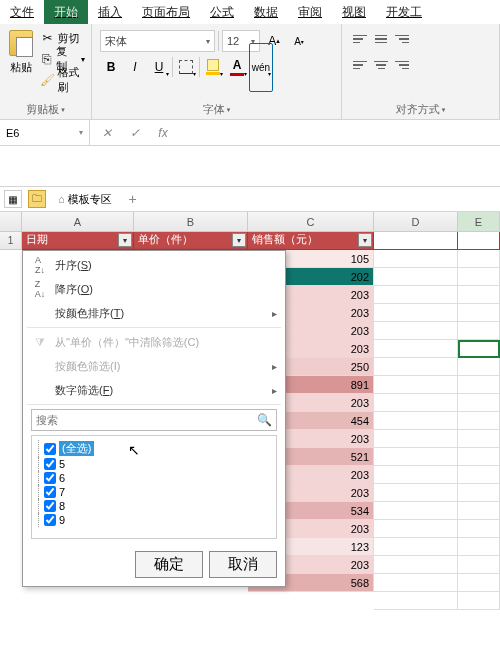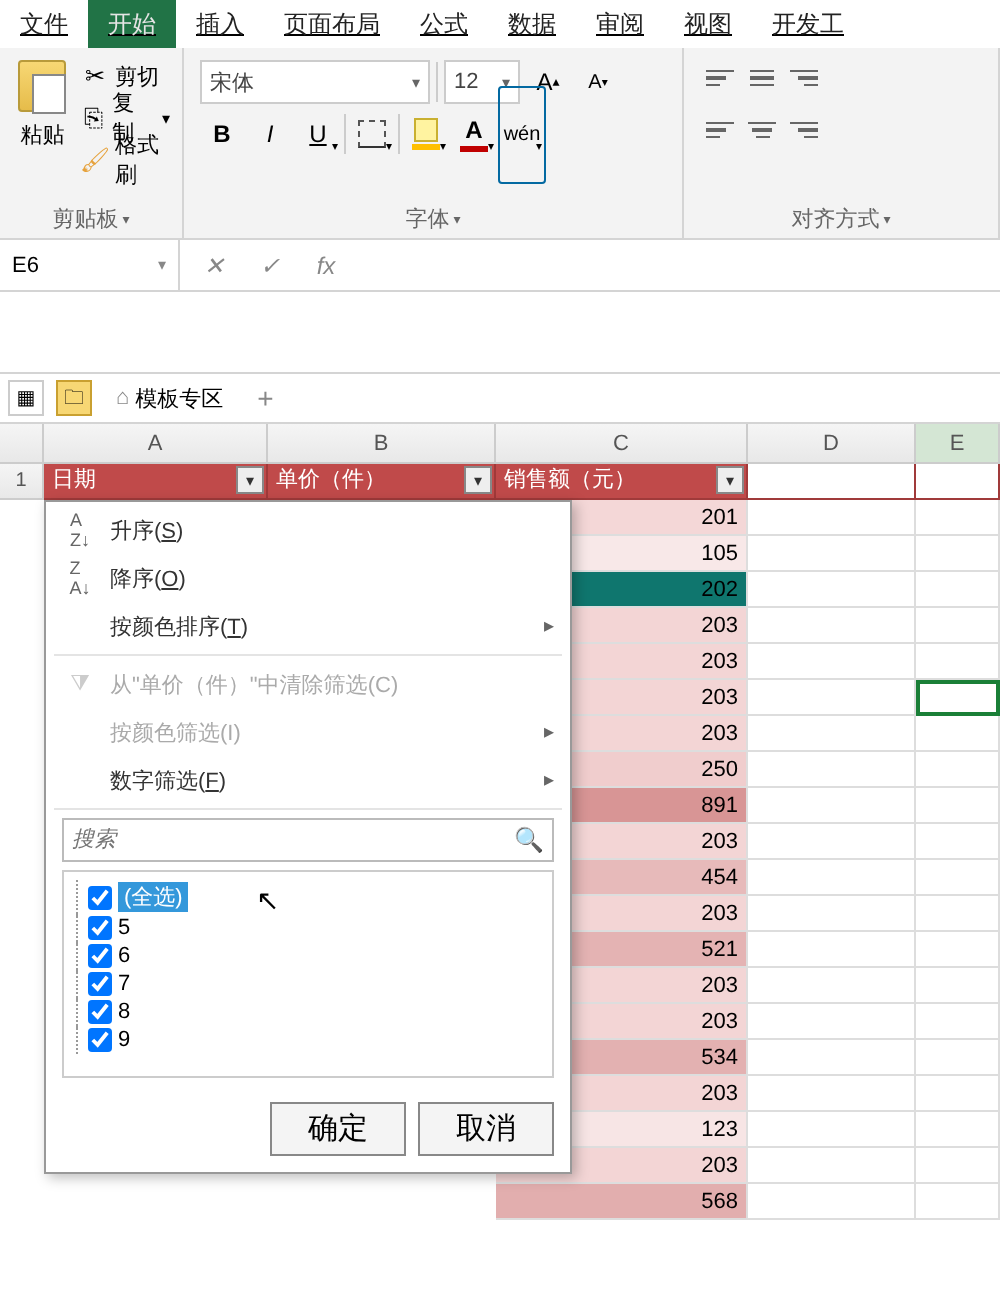--- a/index.html
+++ b/index.html
@@ -86,21 +86,21 @@
 
 .filter-menu { position: absolute; left: 0; top: 18px; width: 264px; background: #fff; border: 1px solid #999; box-shadow: 2px 2px 6px rgba(0,0,0,.25); z-index: 10; padding: 2px 0 8px; }
 .fm-item { display: flex; align-items: center; gap: 6px; padding: 4px 8px; font-size: 11px; color: #333; height: 24px; }
 .fm-item.dis { color: #aaa; }
 .fm-icon { width: 18px; display: flex; align-items: center; justify-content: center; font-size: 11px; color: #666; }
 .fm-arrow { margin-left: auto; font-size: 10px; color: #666; }
 .fm-sep { height: 1px; background: #e4e4e4; margin: 2px 4px; }
 .fm-underline { text-decoration: underline; }
 
 .search-box { margin: 4px 8px; border: 1px solid #bbb; height: 22px; display: flex; align-items: center; padding: 0 4px; }
-.search-box input { border: none; outline: none; flex: 1; font-size: 11px; color: #888; background: transparent; font-style: italic; }
+.search-box input { border: none; outline: none; flex: 1; font-size: 11px; color: #888; background: transparent; }
 .search-icon { color: #4a7ab5; font-size: 12px; }
 
 .tree { margin: 2px 8px 8px; border: 1px solid #ccc; padding: 4px; height: 104px; }
 .tree-item { display: flex; align-items: center; gap: 3px; font-size: 11px; padding: 1px 0 1px 8px; position: relative; }
 .tree-item::before { content: ""; position: absolute; left: 2px; top: 0; bottom: 0; border-left: 1px dotted #999; }
 .tree-item input { width: 12px; height: 12px; }
 .sel-all { background: #3498db; color: #fff; padding: 0 3px; }
 .cursor { position: absolute; left: 92px; top: 2px; font-size: 14px; }
 
 .btns { display: flex; justify-content: flex-end; gap: 6px; padding: 4px 8px 0; }
@@ -341,21 +341,20 @@
             </div>
         </div>
         <div class="btns">
           <button class="btn">确定</button>
           <button class="btn">取消</button>
         </div>
       </div>
 
       <div style="position:absolute;left:226px;top:18px;display:flex">
         <div class="val-col">
-          <div class="val-cell cc c201">201</div>
           <div class="val-cell cc c105">105</div>
           <div class="val-cell cc c202">202</div>
           <div class="val-cell cc c203">203</div>
           <div class="val-cell cc c203">203</div>
           <div class="val-cell cc c203">203</div>
           <div class="val-cell cc c203">203</div>
           <div class="val-cell cc c250">250</div>
           <div class="val-cell cc c891">891</div>
           <div class="val-cell cc c203">203</div>
           <div class="val-cell cc c454">454</div>

